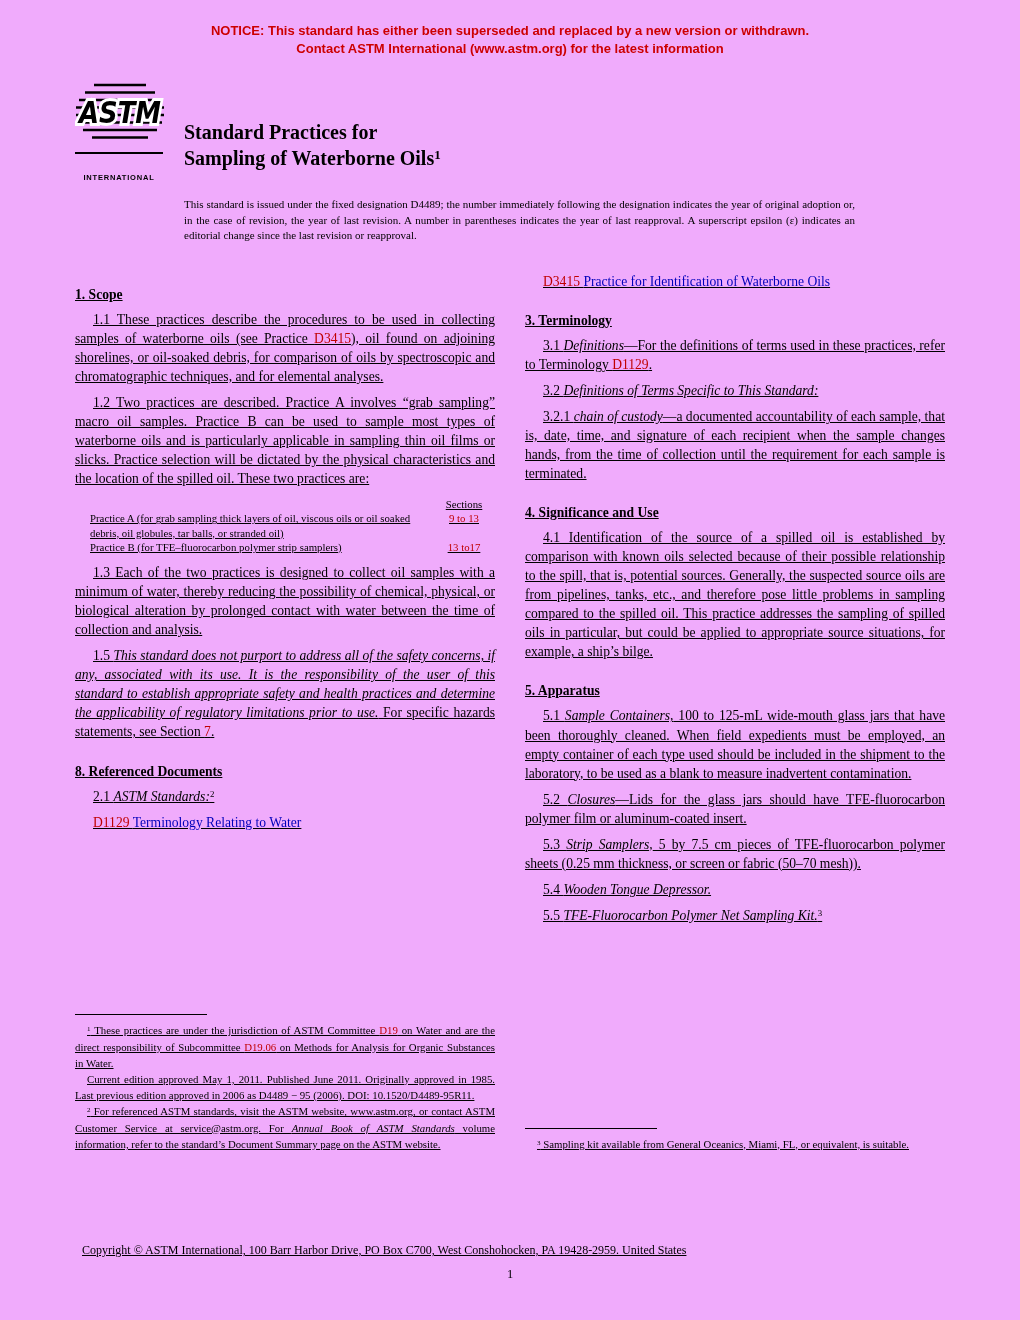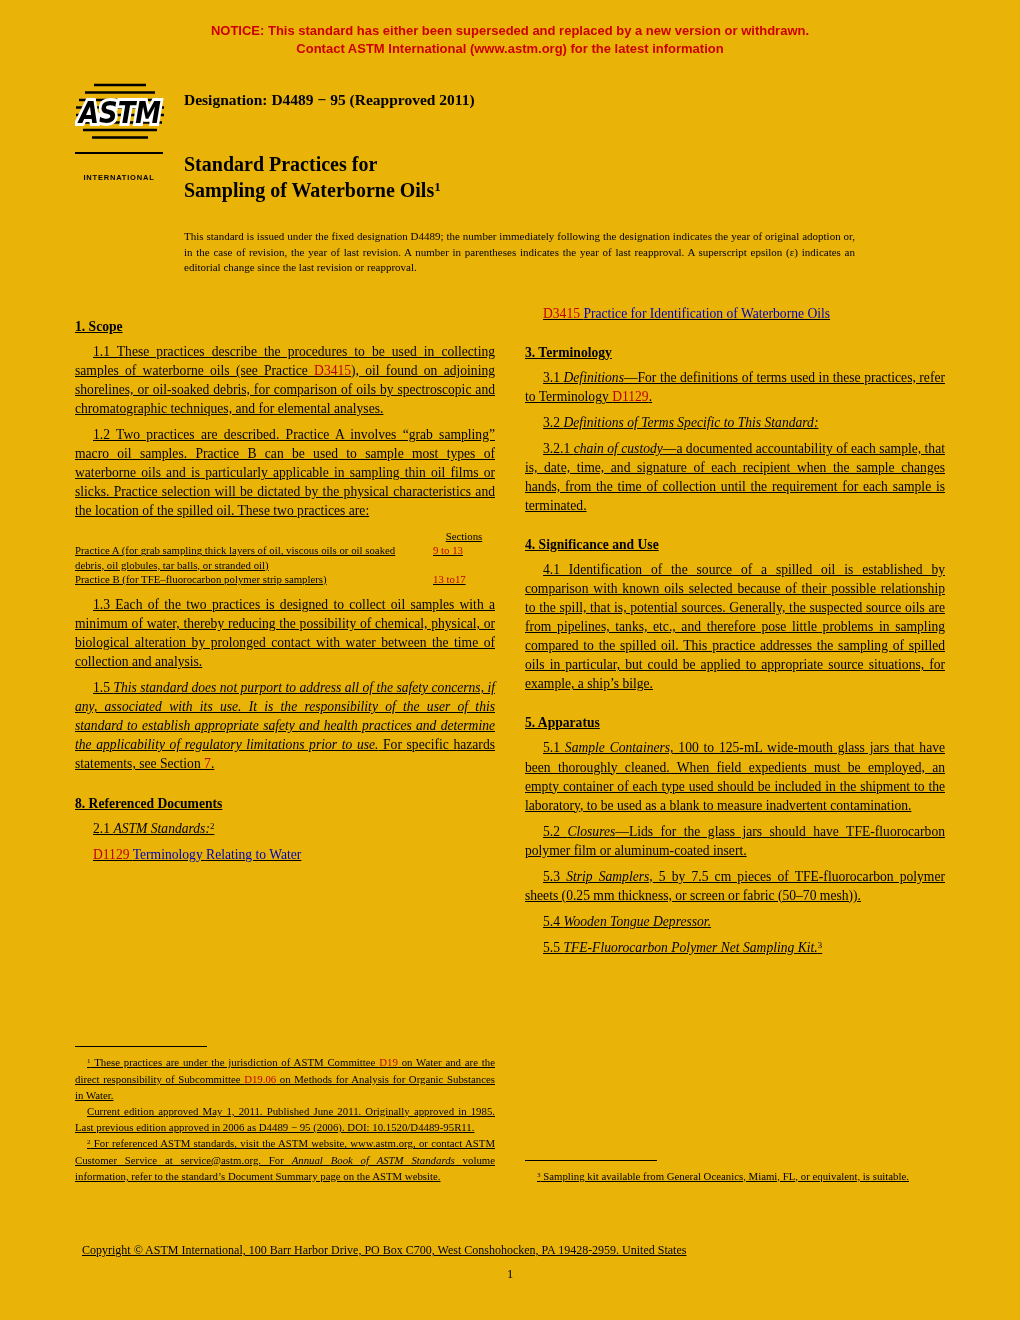--- a/index.html
+++ b/index.html
@@ -2,21 +2,21 @@
 <html><head>
 <meta charset="utf-8">
 <title>ASTM D4489-95 (Reapproved 2011)</title>
 <style>
   * { margin: 0; padding: 0; box-sizing: border-box; }
   html, body { background: #ffffff; }
   .page {
     position: relative;
     width: 1020px;
     height: 1320px;
-    background: #eab308;
+    background: #f0abfc;
     color: #000;
     font-family: "Liberation Serif", serif;
     overflow: hidden;
   }
   
   .notice {
     padding-top: 22px;
     text-align: center;
     color: #cc0000;
     font-family: "Liberation Sans", sans-serif;
@@ -61,26 +61,26 @@
   }
   .col > *:first-child { margin-top: 0; }
   .col p { margin: 0 0 7px 0; text-indent: 18px; }
   .sec-heading { font-weight: bold; margin: 13px 0 6px 0 !important; text-indent: 0 !important; }
   .ref-line { text-indent: 0 !important; padding-left: 18px; }
   .it { font-style: italic; }
   .lr { color: #c00000; }
   .lb { color: #0000bb; }
   .sup { font-size: 65%; position: relative; top: -0.45em; }
   
-  .sec-table { font-size: 10.8px; line-height: 1.32; margin: 2px 0 9px 0; text-align: left; }
+  .sec-table { font-size: 10.8px; line-height: 1.32; margin: 2px 0 9px 15px; text-align: left; }
   .sec-table .hdr { display: flex; }
   .sec-table .hdr .h { margin-left: auto; width: 62px; text-align: center; }
   .t-row { display: flex; }
   .t-row .t-text { flex: 1; padding-right: 8px; }
-  .t-row .t-num { width: 62px; text-align: left; }
+  .t-row .t-num { width: 62px; text-align: center; }
   
   .footnotes { margin-top: auto; font-size: 10.8px; line-height: 1.5; text-align: justify; }
   .fn-rule { width: 132px; height: 0; border-top: 1px solid #000; margin-bottom: 7px; }
   .footnotes p { margin: 0; text-indent: 12px; }
   
   .copyright { position: absolute; left: 82px; bottom: 62px; font-size: 12px; text-decoration: underline; }
   .pageno { position: absolute; left: 0; right: 0; bottom: 38px; text-align: center; font-size: 12.5px; }
 </style>
 </head>
 <body>
@@ -103,21 +103,20 @@
           <line x1="1" y1="38" x2="89" y2="38"></line>
           <line x1="3" y1="45.5" x2="87" y2="45.5"></line>
           <line x1="8" y1="53" x2="82" y2="53"></line>
           <line x1="17" y1="60.5" x2="73" y2="60.5"></line>
         </g>
         <text x="45" y="46" text-anchor="middle" textLength="82" lengthAdjust="spacingAndGlyphs" font-family="DejaVu Sans, sans-serif" font-size="30" font-weight="bold" font-style="italic" fill="#000" stroke="#fff" stroke-width="6" paint-order="stroke">ASTM</text>
       </svg>
       <div class="logo-sub">INTERNATIONAL</div>
     </div>
     <div class="head-col">
-      <div class="designation">Designation: D4489 − 95 (Reapproved 2011)</div>
       <div class="title-block">
         <div>Standard Practices for</div>
         <div><span>Sampling of Waterborne Oils</span><span class="sup">1</span></div>
       </div>
       <div class="intro">This standard is issued under the fixed designation D4489; the number immediately following the designation indicates the year of original adoption or, in the case of revision, the year of last revision. A number in parentheses indicates the year of last reapproval. A superscript epsilon (ε) indicates an editorial change since the last revision or reapproval.</div>
     </div>
   </div>
 
   <div class="columns">
 

